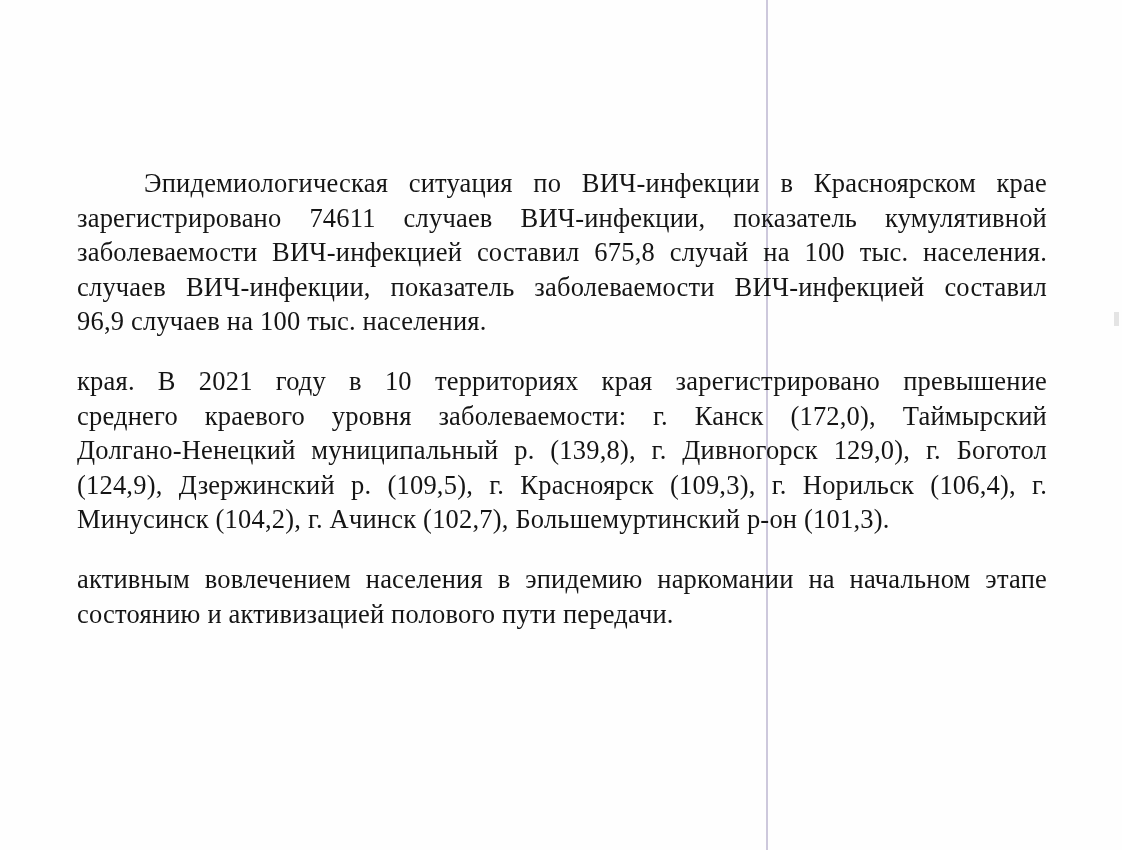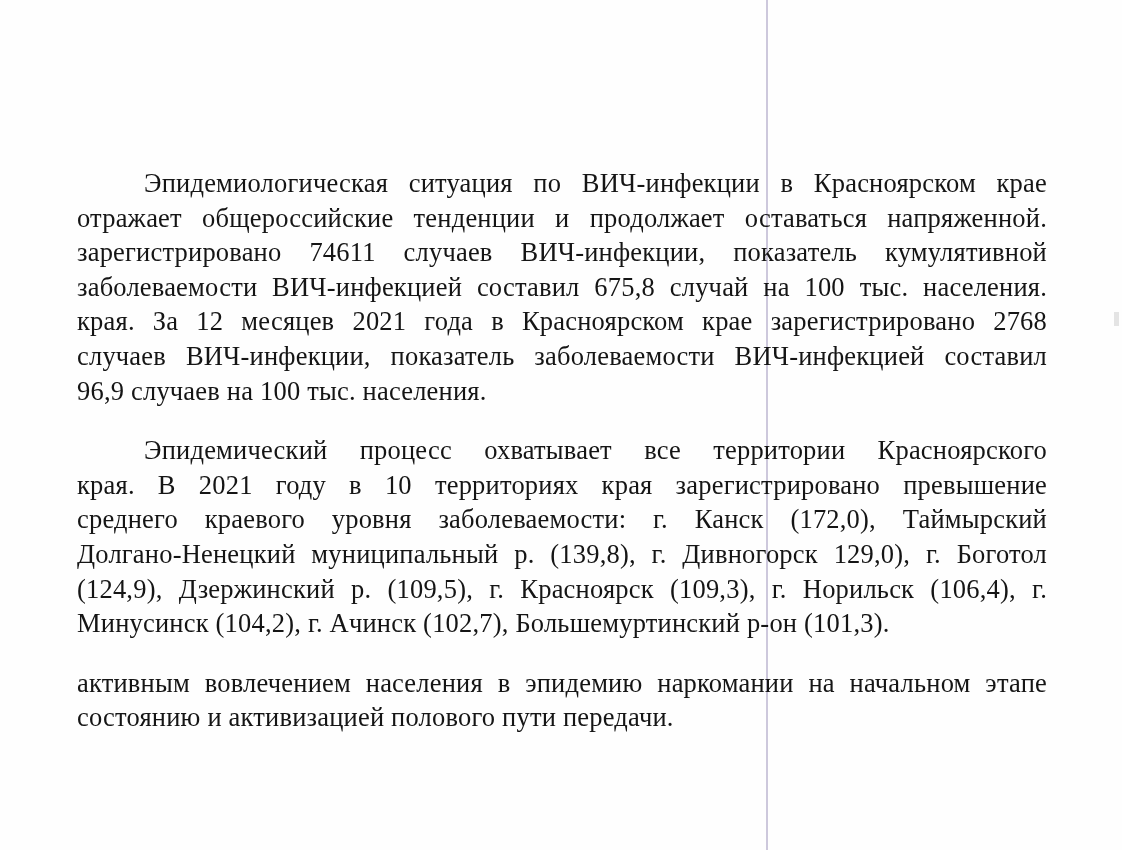--- a/index.html
+++ b/index.html
@@ -65,29 +65,26 @@
 </style>
 </head>
 <body style="background: rgb(254, 254, 254);">
 
 <div class="page">
   <div class="fold-line" style="left: 766px; background: rgb(200, 194, 216);"></div>
   <div class="scan-artifact" style="left: 1114px; top: 312px; background: rgb(181, 181, 181);"></div>
   <div class="text-block" id="text-block" style="color: rgb(21, 21, 21);">
       <div class="paragraph">
         <div class="line indent">Эпидемиологическая ситуация по ВИЧ-инфекции в Красноярском крае</div>
-        <div class="line">отражает общероссийские тенденции и продолжает оставаться напряженной.</div>
         <div class="line">зарегистрировано 74611 случаев ВИЧ-инфекции, показатель кумулятивной</div>
         <div class="line">заболеваемости ВИЧ-инфекцией составил 675,8 случай на 100 тыс. населения.</div>
-        <div class="line">края. За 12 месяцев 2021 года в Красноярском крае зарегистрировано 2768</div>
         <div class="line">случаев ВИЧ-инфекции, показатель заболеваемости ВИЧ-инфекцией составил</div>
         <div class="line para-last">96,9 случаев на 100 тыс. населения.</div>
       </div>
       <div class="paragraph">
-        <div class="line indent">Эпидемический процесс охватывает все территории Красноярского</div>
         <div class="line">края. В 2021 году в 10 территориях края зарегистрировано превышение</div>
         <div class="line">среднего краевого уровня заболеваемости: г. Канск (172,0), Таймырский</div>
         <div class="line">Долгано-Ненецкий муниципальный р. (139,8), г. Дивногорск 129,0), г. Боготол</div>
         <div class="line">(124,9), Дзержинский р. (109,5), г. Красноярск (109,3), г. Норильск (106,4), г.</div>
         <div class="line para-last">Минусинск (104,2), г. Ачинск (102,7), Большемуртинский р-он (101,3).</div>
       </div>
       <div class="paragraph">
         <div class="line">активным вовлечением населения в эпидемию наркомании на начальном этапе</div>
         <div class="line para-last">состоянию и активизацией полового пути передачи.</div>
       </div>

